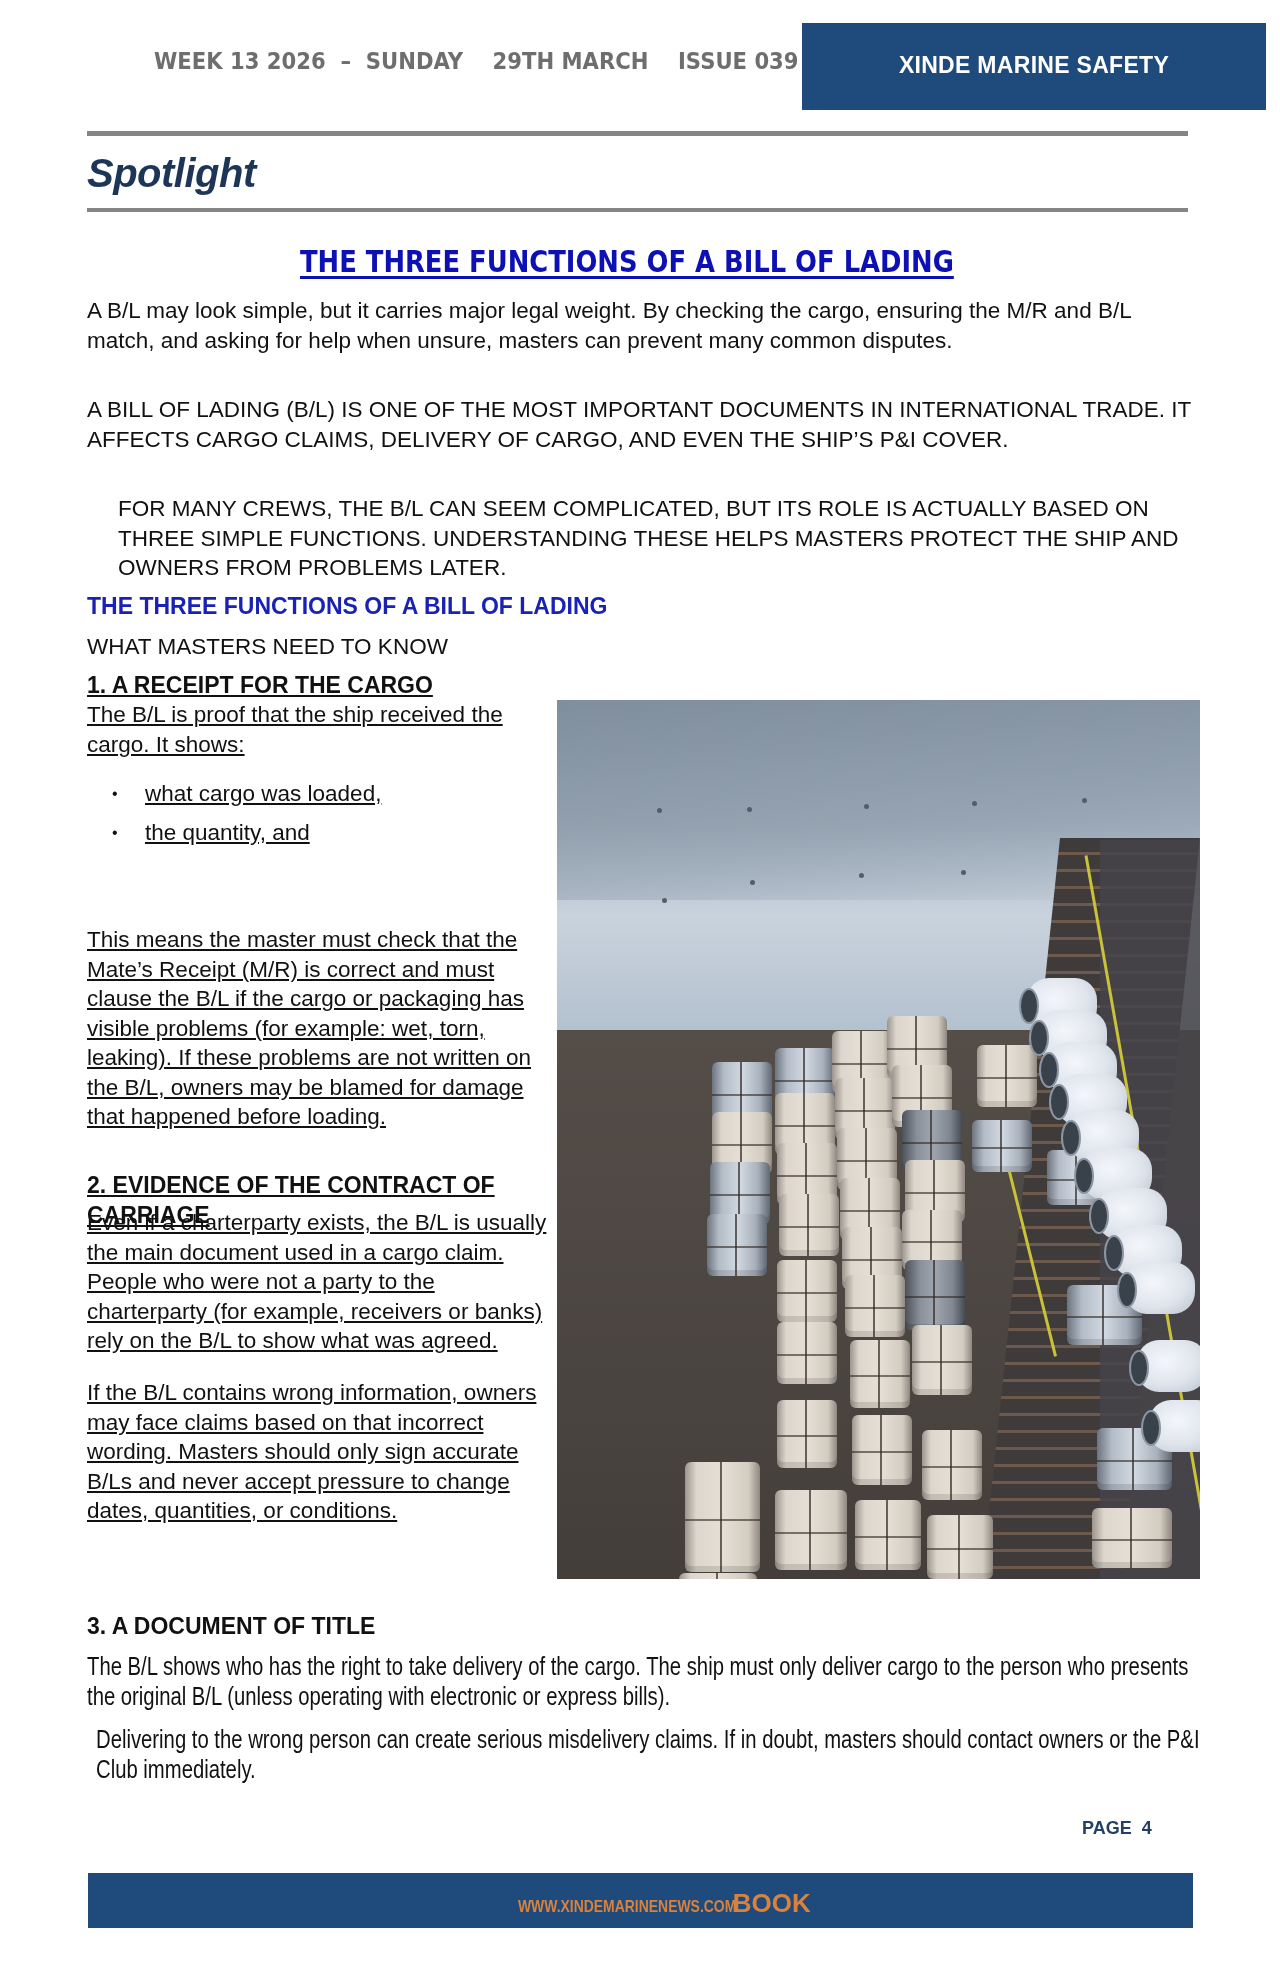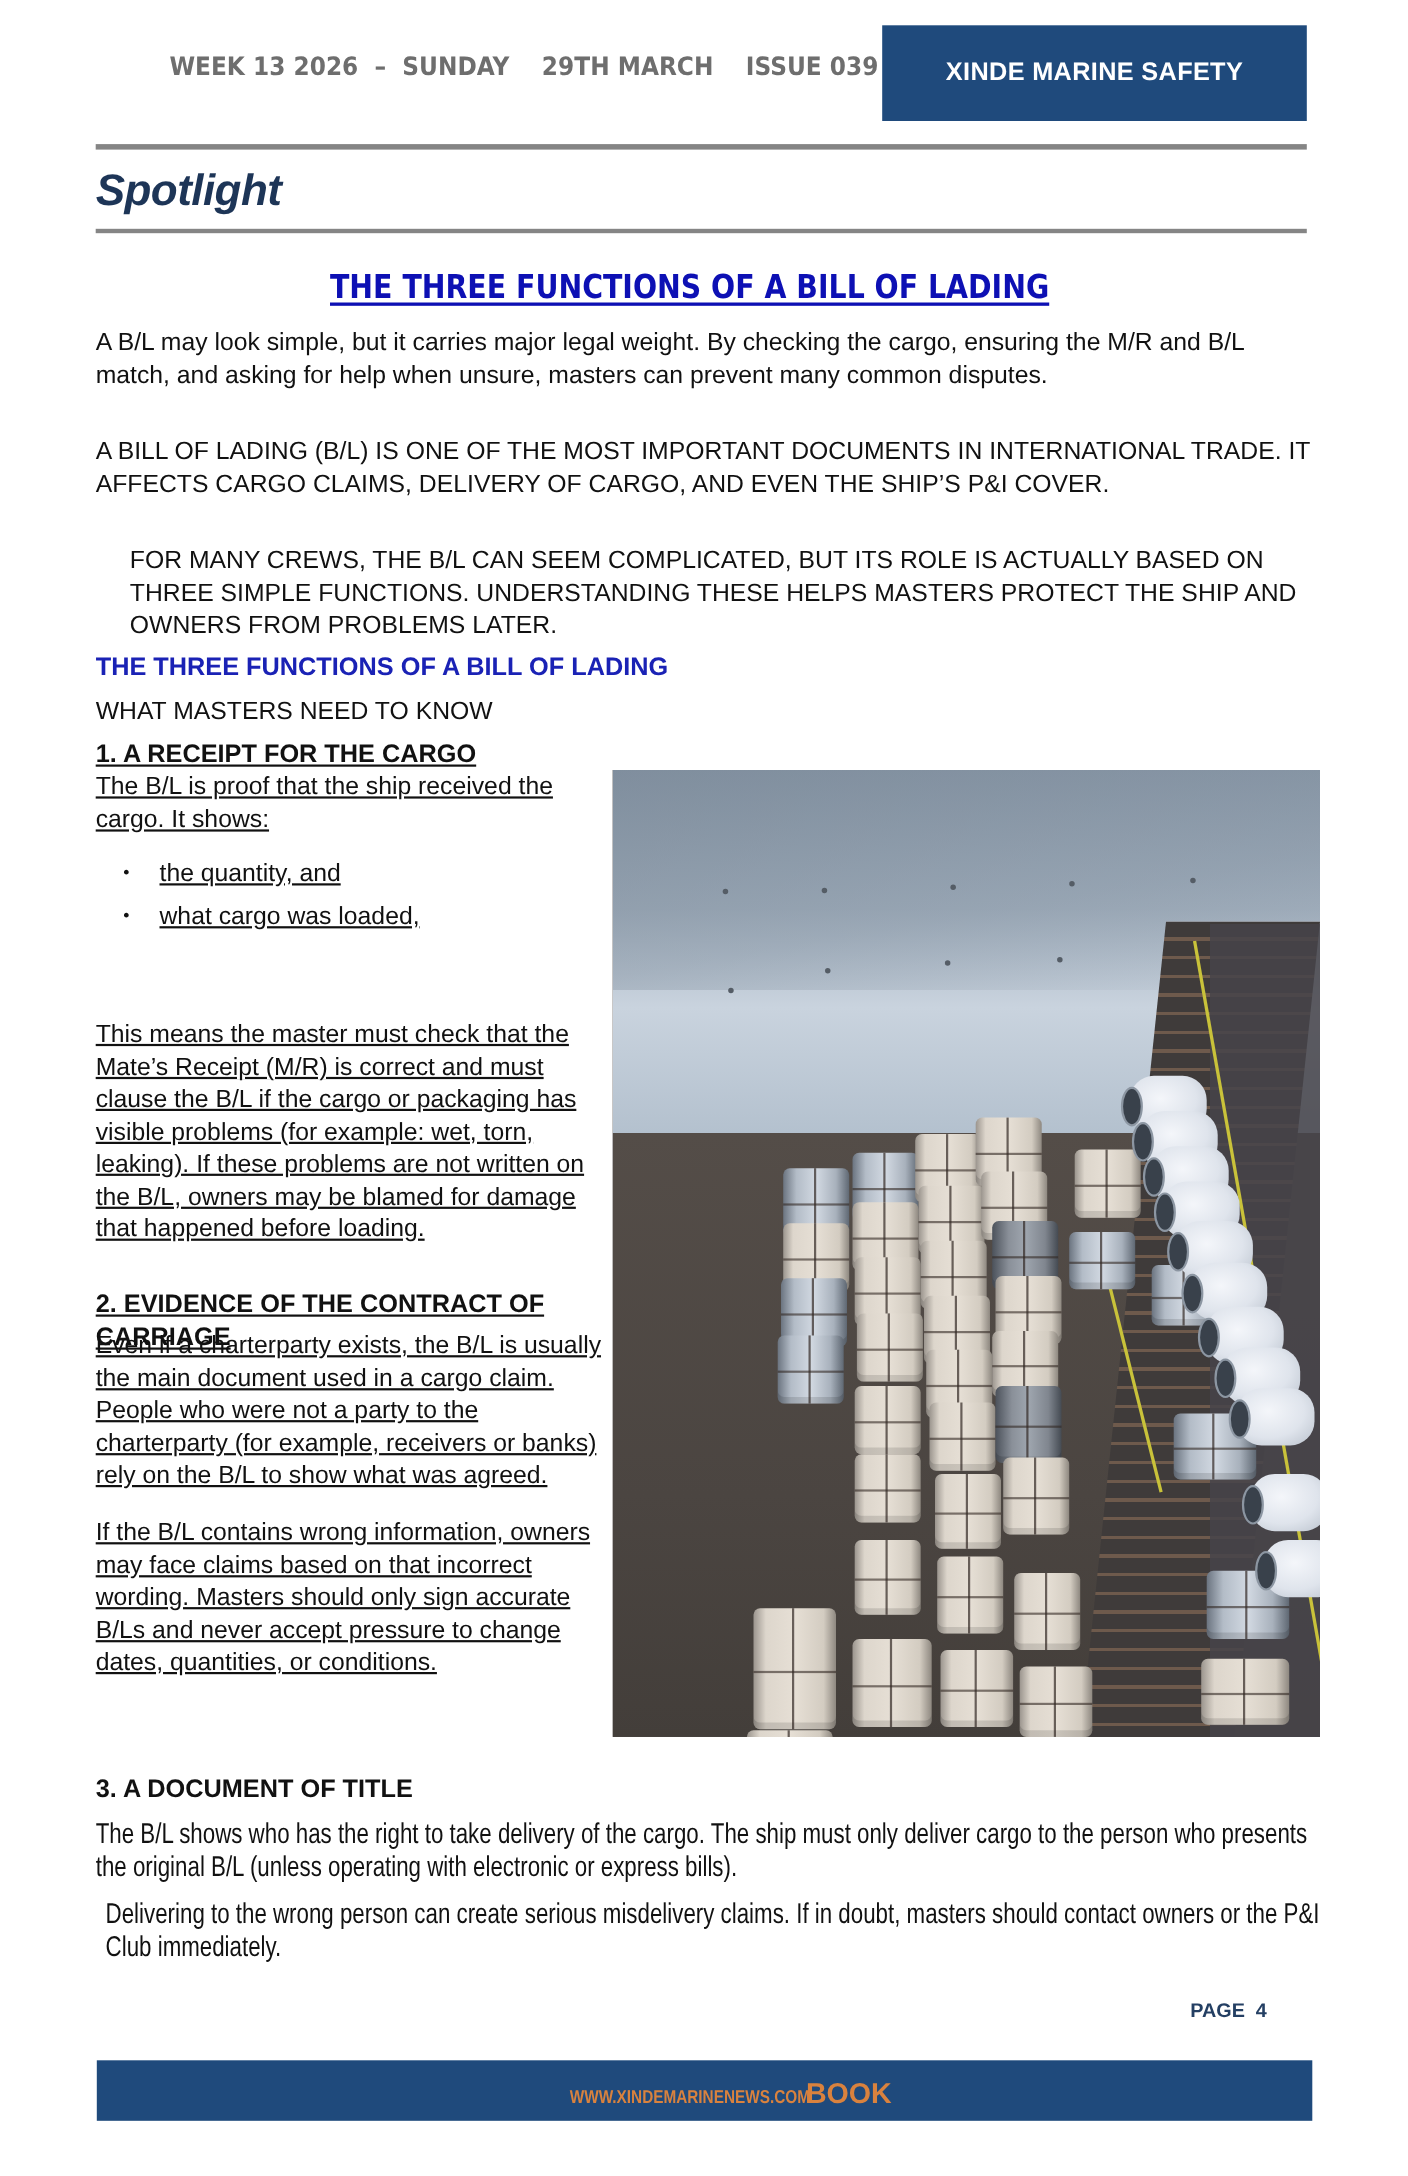--- a/index.html
+++ b/index.html
@@ -4,21 +4,21 @@
 <style>
   html, body { margin: 0; padding: 0; background: #ffffff; }
   body { width: 1280px; height: 1978px; position: relative; overflow: hidden;
          font-family: "Liberation Sans", sans-serif; color: #111; }
   .abs { position: absolute; }
 
   
   .issue-line { left: 154px; top: 48px; font-size: 23px; font-weight: bold; color: #6e6e6e;
                 white-space: pre; letter-spacing: 0px; transform: scaleX(0.92); transform-origin: left top;
                 font-family: "DejaVu Sans", sans-serif; }
-  .brand-box { left: 802px; top: 23px; width: 386px; height: 87px; background: #1F4A7C; }
+  .brand-box { left: 802px; top: 23px; width: 464px; height: 87px; background: #1F4A7C; }
   .brand-text { position: absolute; left: 0; right: 0; top: 29px; text-align: center; color: #ffffff;
                 font-size: 23px; font-weight: bold; letter-spacing: 0.3px; }
   .rule { background: #858585; height: 5px; }
   .rule-top { left: 87px; top: 131px; width: 1101px; }
   .section-title { left: 87px; top: 151px; font-size: 40px; font-weight: bold; font-style: italic;
                    color: #1D3557; letter-spacing: -0.5px; }
   .rule-sec { left: 87px; top: 208px; width: 1101px; height: 4px; }
 
   .main-heading { left: 300px; top: 244px; width: 670px; font-size: 30px; font-weight: bold; color: #0D10B4;
                   text-decoration: underline; text-decoration-thickness: 3px; text-underline-offset: 4px;
@@ -84,22 +84,22 @@
 <div class="p full" style="top:296px;">A B/L may look simple, but it carries major legal weight. By checking the cargo, ensuring the M/R and B/L match, and asking for help when unsure, masters can prevent many common disputes.</div>
 <div class="p full" style="top:395px;">A BILL OF LADING (B/L) IS ONE OF THE MOST IMPORTANT DOCUMENTS IN INTERNATIONAL TRADE. IT AFFECTS CARGO CLAIMS, DELIVERY OF CARGO, AND EVEN THE SHIP’S P&amp;I COVER.</div>
 <div class="p full" style="top:494px;margin-left:31px;">FOR MANY CREWS, THE B/L CAN SEEM COMPLICATED, BUT ITS ROLE IS ACTUALLY BASED ON THREE SIMPLE FUNCTIONS. UNDERSTANDING THESE HELPS MASTERS PROTECT THE SHIP AND OWNERS FROM PROBLEMS LATER.</div>
 <div class="p full blue-sub" style="top:592px;">THE THREE FUNCTIONS OF A BILL OF LADING</div>
 <div class="p full" style="top:632px;">WHAT MASTERS NEED TO KNOW</div>
 
 <div class="p col bold-sub" style="top:671px;">1. A RECEIPT FOR THE CARGO</div>
 <div class="p col" style="top:700px; width:460px;">The B/L is proof that the ship received the cargo. It shows:</div>
 <div class="p col" style="top:779px; width:470px;">
   <ul class="bullets">
+    <li>what cargo was loaded,</li>
     <li>the quantity, and</li>
-    <li>what cargo was loaded,</li>
   </ul>
 </div>
 <div class="p col" style="top:925px; width:475px;">This means the master must check that the Mate’s Receipt (M/R) is correct and must clause the B/L if the cargo or packaging has visible problems (for example: wet, torn, leaking). If these problems are not written on the B/L, owners may be blamed for damage that happened before loading.</div>
 
 <div class="p col bold-sub" style="top:1171px; width:440px;">2. EVIDENCE OF THE CONTRACT OF CARRIAGE</div>
 <div class="p col" style="top:1208px; width:460px;">Even if a charterparty exists, the B/L is usually the main document used in a cargo claim. People who were not a party to the charterparty (for example, receivers or banks) rely on the B/L to show what was agreed.</div>
 <div class="p col" style="top:1378px; width:465px;">If the B/L contains wrong information, owners may face claims based on that incorrect wording. Masters should only sign accurate B/Ls and never accept pressure to change dates, quantities, or conditions.</div>
 
 <div class="p full bold-sub" style="top:1612px;">3. A DOCUMENT OF TITLE</div>
 <div class="p narrow" style="top:1652px; width:1420px; font-size:26px; line-height:29.5px;">The B/L shows who has the right to take delivery of the cargo. The ship must only deliver cargo to the person who presents the original B/L (unless operating with electronic or express bills).</div>

